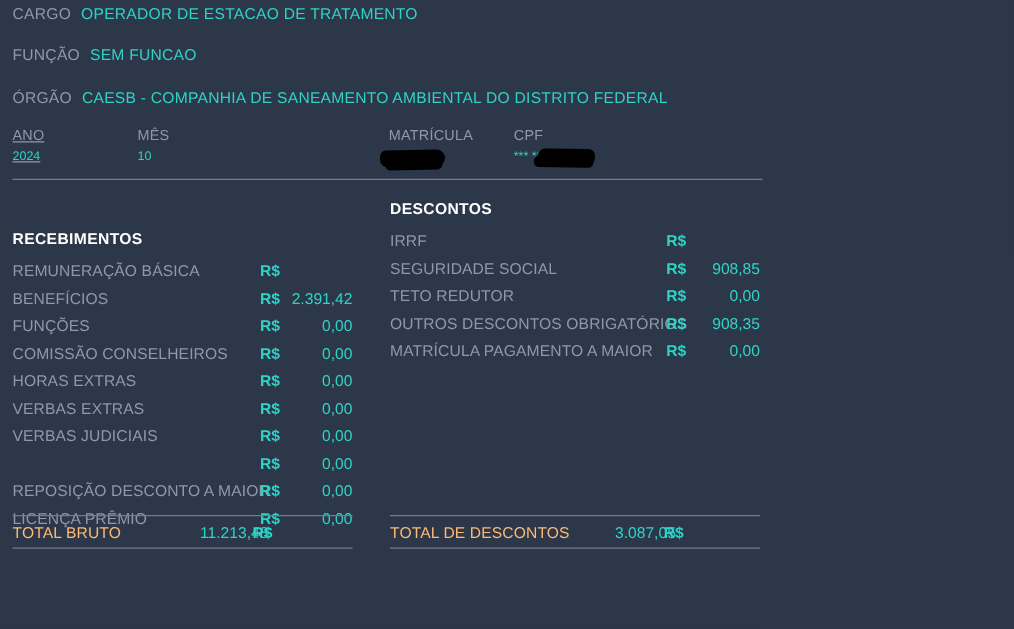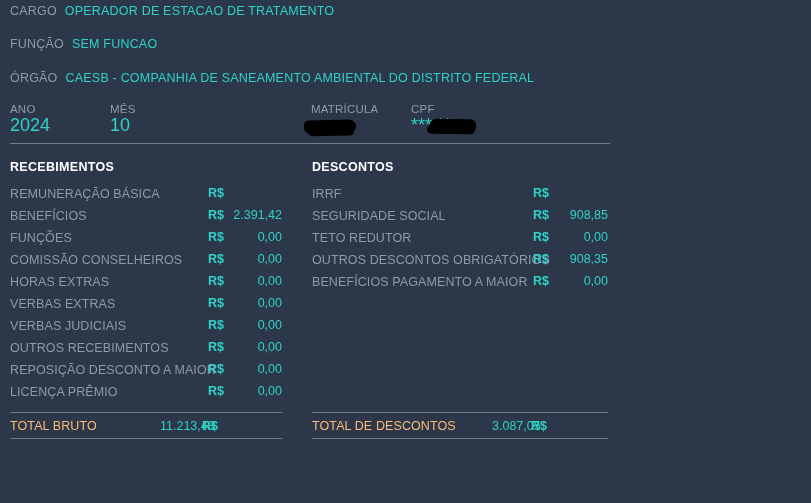--- a/index.html
+++ b/index.html
@@ -54,25 +54,25 @@
   .field .fl {
     display: block;
     color: #8d9aab;
     font-size: 11.5px;
     letter-spacing: .2px;
     line-height: 14px;
   }
   .field .fv {
     display: block;
     color: #2fd3c6;
-    font-size: 18px;
+    font-size: 10px;
     line-height: 17px;
     margin-top: 1px;
   }
-  #fld-ano  { left: 10px;  top: 102px; }
+  #fld-ano  { left: 10px;  top: 102px; text-decoration: underline; }
   #fld-mes  { left: 110px; top: 102px; }
   #fld-mat  { left: 311px; top: 102px; }
   #fld-cpf  { left: 411px; top: 102px; }
 
   
   .redact {
     position: absolute;
     background: #000;
     border-radius: 9px;
     pointer-events: none;
@@ -114,21 +114,21 @@
     background: #7f8b9c;
     opacity: .85;
   }
   #rule-head { top: 143px; }
 
   
   .col {
     position: absolute;
     top: 160px;
   }
-  #col-receb { left: 10px;  width: 272px; }
+  #col-receb { left: 10px;  width: 272px; margin-top: 24px; }
   #col-desc  { left: 312px; width: 296px; }
 
   .col-title {
     color: #ffffff;
     font-weight: bold;
     font-size: 12.5px;
     letter-spacing: .3px;
     margin: 0 0 7px 0;
     line-height: 15px;
   }
@@ -303,21 +303,20 @@
       <span class="name">VERBAS EXTRAS</span>
       <span class="cur">R$</span>
       <span class="amt">0,00</span>
     </div>
     <div class="line">
       <span class="name">VERBAS JUDICIAIS</span>
       <span class="cur">R$</span>
       <span class="amt">0,00</span>
     </div>
     <div class="line">
-      <span class="name">OUTROS RECEBIMENTOS</span>
       <span class="cur">R$</span>
       <span class="amt">0,00</span>
     </div>
     <div class="line">
       <span class="name">REPOSIÇÃO DESCONTO A MAIOR</span>
       <span class="cur">R$</span>
       <span class="amt">0,00</span>
     </div>
     <div class="line">
       <span class="name">LICENÇA PRÊMIO</span>
@@ -342,21 +341,21 @@
       <span class="name">TETO REDUTOR</span>
       <span class="cur">R$</span>
       <span class="amt">0,00</span>
     </div>
     <div class="line">
       <span class="name">OUTROS DESCONTOS OBRIGATÓRIOS</span>
       <span class="cur">R$</span>
       <span class="amt">908,35</span>
     </div>
     <div class="line">
-      <span class="name">BENEFÍCIOS PAGAMENTO A MAIOR</span>
+      <span class="name">MATRÍCULA PAGAMENTO A MAIOR</span>
       <span class="cur">R$</span>
       <span class="amt">0,00</span>
     </div>
   </div>
 
   <div class="total-box" id="total-bruto">
     <span class="t-name">TOTAL BRUTO</span>
     <span class="t-cur">R$</span>
     <span class="t-amt">11.213,48</span>
   </div>

